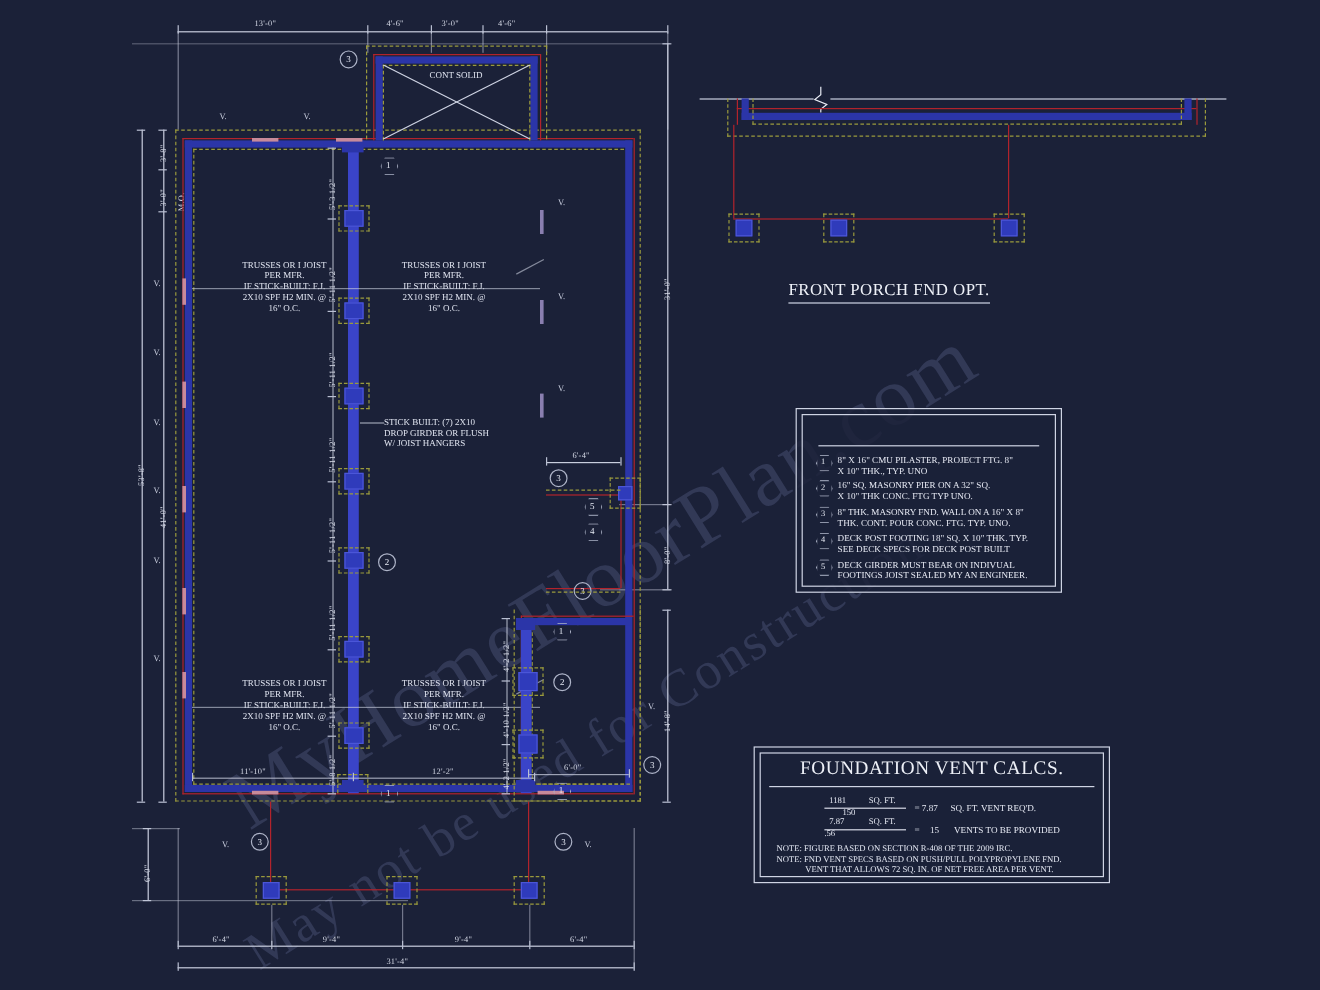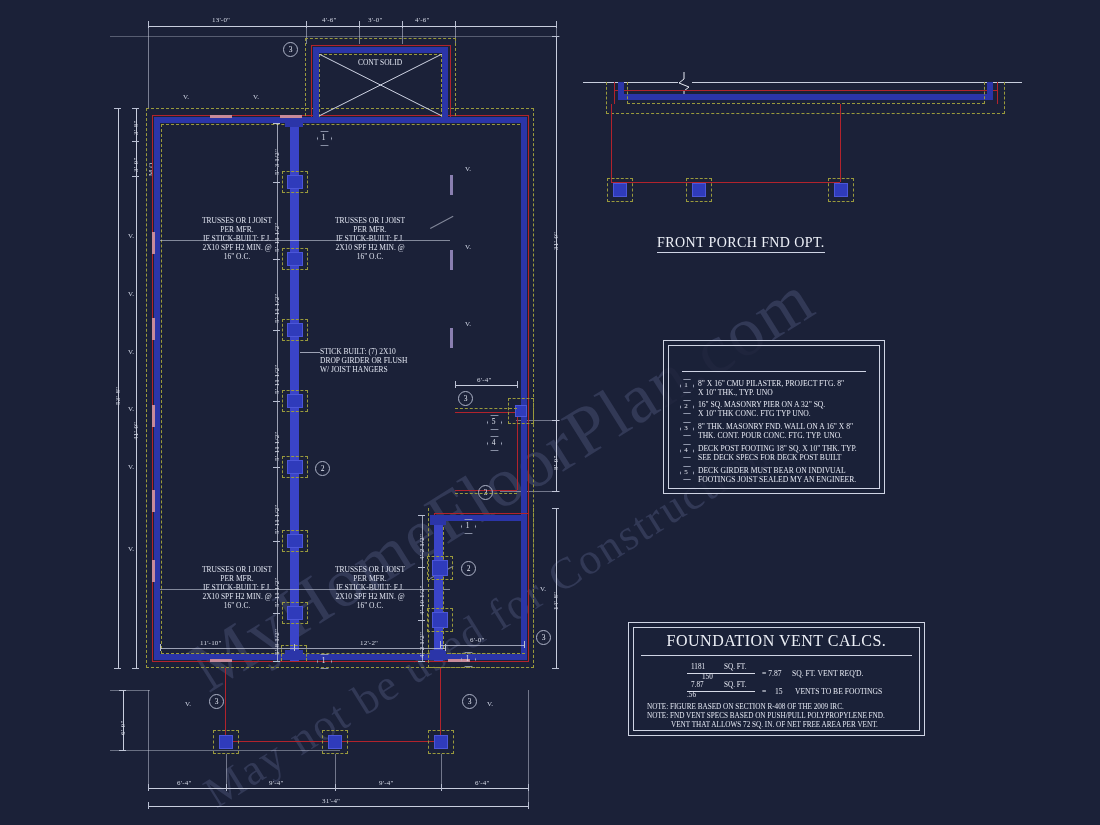--- a/index.html
+++ b/index.html
@@ -480,20 +480,20 @@
     <div class="frac" style="left:73px;top:50px;">150</div>
     <div class="ventrow" style="left:133px;top:46px;">= 7.87</div>
     <div class="ventrow" style="left:163px;top:46px;">SQ. FT. VENT REQ'D.</div>
 
     <div class="frac" style="left:62px;top:58px;">7.87</div>
     <div class="frac" style="left:95px;top:58px;">SQ. FT.</div>
     <div class="fracbar" style="left:58px;top:68px;width:68px;"></div>
     <div class="frac" style="left:58px;top:68px;">.56</div>
     <div class="ventrow" style="left:133px;top:64px;">=</div>
     <div class="ventrow" style="left:146px;top:64px;">15</div>
-    <div class="ventrow" style="left:166px;top:64px;">VENTS TO BE FOOTINGS</div>
+    <div class="ventrow" style="left:166px;top:64px;">VENTS TO BE PROVIDED</div>
 
     <div class="vnote" style="left:18px;top:80px;">NOTE: FIGURE BASED ON SECTION R-408 OF THE 2009 IRC.</div>
     <div class="vnote" style="left:18px;top:89px;">NOTE: FND VENT SPECS BASED ON PUSH/PULL POLYPROPYLENE FND.</div>
     <div class="vnote" style="left:42px;top:98px;">VENT THAT ALLOWS 72 SQ. IN. OF NET FREE AREA PER VENT.</div>
   </div>
 
 </div>
 
 </body></html>

